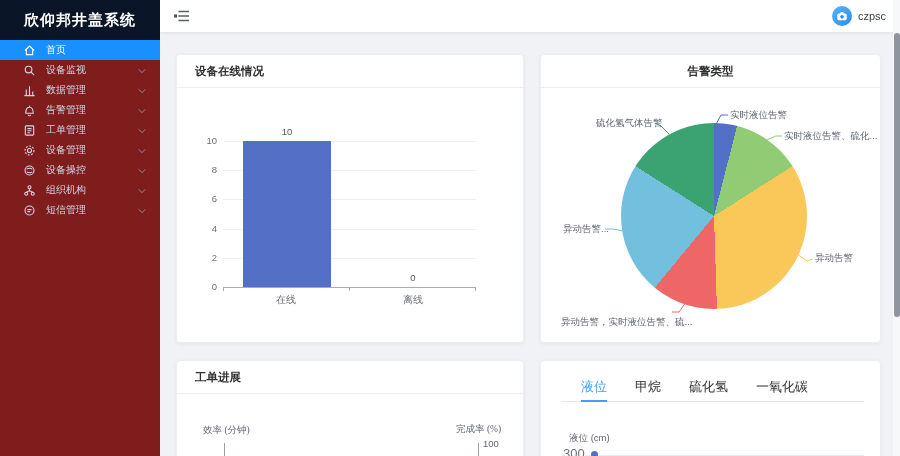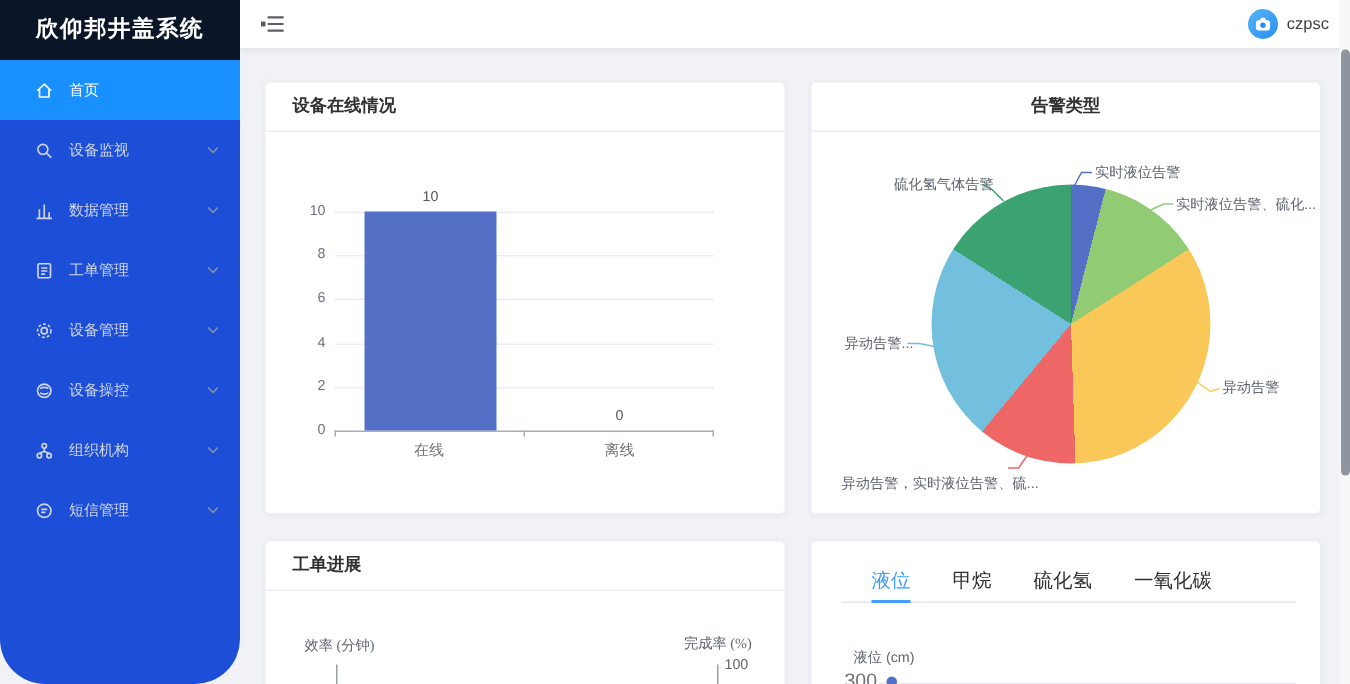--- a/index.html
+++ b/index.html
@@ -1,24 +1,24 @@
 <!DOCTYPE html>
 <html><head>
 <meta charset="utf-8">
 <style>
   * { margin:0; padding:0; box-sizing:border-box; }
   html,body { width:900px; height:456px; overflow:hidden;
     font-family:"Liberation Sans","DejaVu Sans",sans-serif; background:#f0f2f5; }
 
   
   .sidebar { position:absolute; left:0; top:0; width:160px; height:456px;
-    background:#1d4ed8; z-index:5;border-radius:30px; }
+    background:#7f1d1d; z-index:5; }
   .app-title { height:40px; line-height:40px; text-align:center; color:#fff;
     font-size:15px; font-weight:bold; letter-spacing:1px; background:#0a1627; }
-  .menu-item { position:relative; height:40px; display:flex; align-items:center;
+  .menu-item { position:relative; height:20px; display:flex; align-items:center;
     padding-left:23px; color:#cfd6e4; font-size:10px; cursor:pointer; }
   .menu-item .mi-icon { width:13px; height:13px; margin-right:10px; display:flex;
     align-items:center; justify-content:center; flex:none; }
   .menu-item svg { stroke:#cfd6e4; fill:none; stroke-width:1.2; }
   .menu-item .chev { position:absolute; right:14px; top:50%; transform:translateY(-50%); }
   .menu-item .chev svg { stroke:#8b97ab; }
   .menu-item.active { background:#1890ff; color:#fff; }
   .menu-item.active svg { stroke:#fff; }
 
   
@@ -135,20 +135,33 @@
           </svg>
       </span>
       <span>数据管理</span>
       <span class="chev">
         <svg width="8" height="5" viewBox="0 0 10 6">
             <polyline points="1,1 5,5 9,1"></polyline>
           </svg>
       </span>
     </div>
 
+    <div class="menu-item">
+      <span class="mi-icon">
+        <svg width="13" height="13" viewBox="0 0 14 14">
+            <path d="M3 10 C3 6 4 3.5 7 3.5 C10 3.5 11 6 11 10 Z M7 3.5 V2 M5.8 11.5 A1.2 1.2 0 0 0 8.2 11.5"></path>
+          </svg>
+      </span>
+      <span>告警管理</span>
+      <span class="chev">
+        <svg width="8" height="5" viewBox="0 0 10 6">
+            <polyline points="1,1 5,5 9,1"></polyline>
+          </svg>
+      </span>
+    </div>
 
     <div class="menu-item">
       <span class="mi-icon">
         <svg width="13" height="13" viewBox="0 0 14 14">
             <rect x="2.5" y="2" width="9" height="10" rx="1"></rect>
             <path d="M4.8 5 H9.2 M4.8 7.2 H9.2 M4.8 9.4 H7.5"></path>
           </svg>
       </span>
       <span>工单管理</span>
       <span class="chev">

